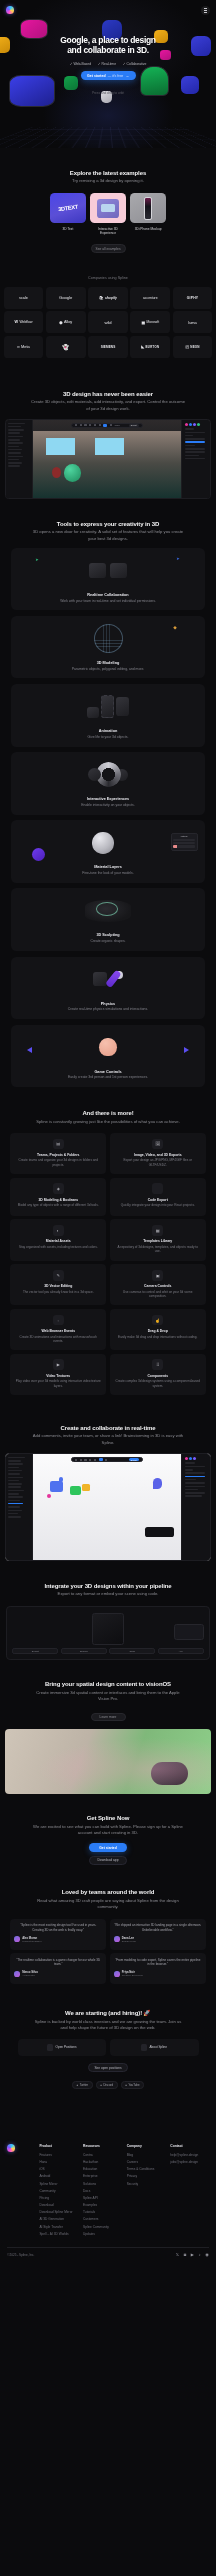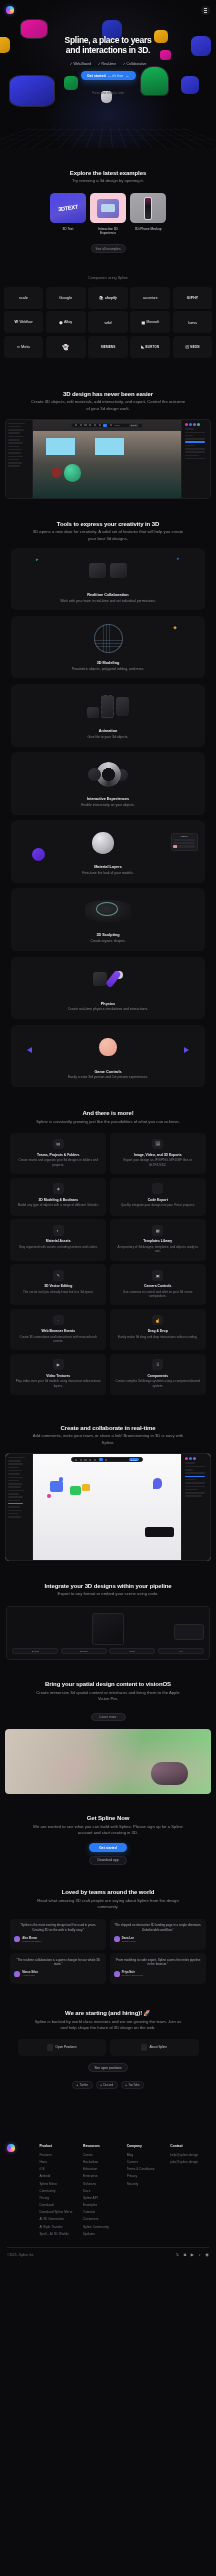--- a/index.html
+++ b/index.html
@@ -215,22 +215,22 @@
   <div class="blob" style="left:191px;top:36px;width:19.6px;height:19.6px;background:linear-gradient(150deg,#3b3fd8,#2226a8);"></div>
   <div class="blob" style="left:-6.2px;top:37px;width:16.5px;height:15.5px;background:linear-gradient(150deg,#f2b01a,#c98a08);"></div>
   <div class="blob" style="left:160px;top:50px;width:11.3px;height:10.3px;background:linear-gradient(150deg,#e6169f,#b3117e);"></div>
   <div class="blob" style="left:9.3px;top:75px;width:46px;height:32px;background:linear-gradient(150deg,#3b3fe8,#1e2090);border:0.5px solid #2a2a32;border-radius:26%;"></div>
   <div class="blob" style="left:64px;top:76px;width:14.4px;height:14.4px;background:linear-gradient(150deg,#13a04a,#0b7536);"></div>
   <div class="blob" style="left:140px;top:66px;width:29px;height:30px;background:linear-gradient(170deg,#15b356,#0a6d31);border-radius:44% 44% 20% 20%;border:0.5px solid #2a2a30;"></div>
   <div class="blob" style="left:181px;top:76px;width:17.5px;height:17.5px;background:linear-gradient(150deg,#3b3fd8,#2226a8);"></div>
   <div class="blob" style="left:101px;top:91px;width:11.3px;height:12.4px;background:linear-gradient(150deg,#dcdce2,#a9a9b1);border-radius:30% 30% 40% 40%;"></div>
 
   <h1>
-    <span>Spline, a place to years</span><br>
-    <span>and interactions in 3D.</span>
+    <span>Google, a place to design</span><br>
+    <span>and collaborate in 3D.</span>
   </h1>
 
   <div class="checks">
     <span>Web-Based</span>
     <span>Real-time</span>
     <span>Collaborative</span>
   </div>
 
   <div class="cta">
     <span>Get started</span>

